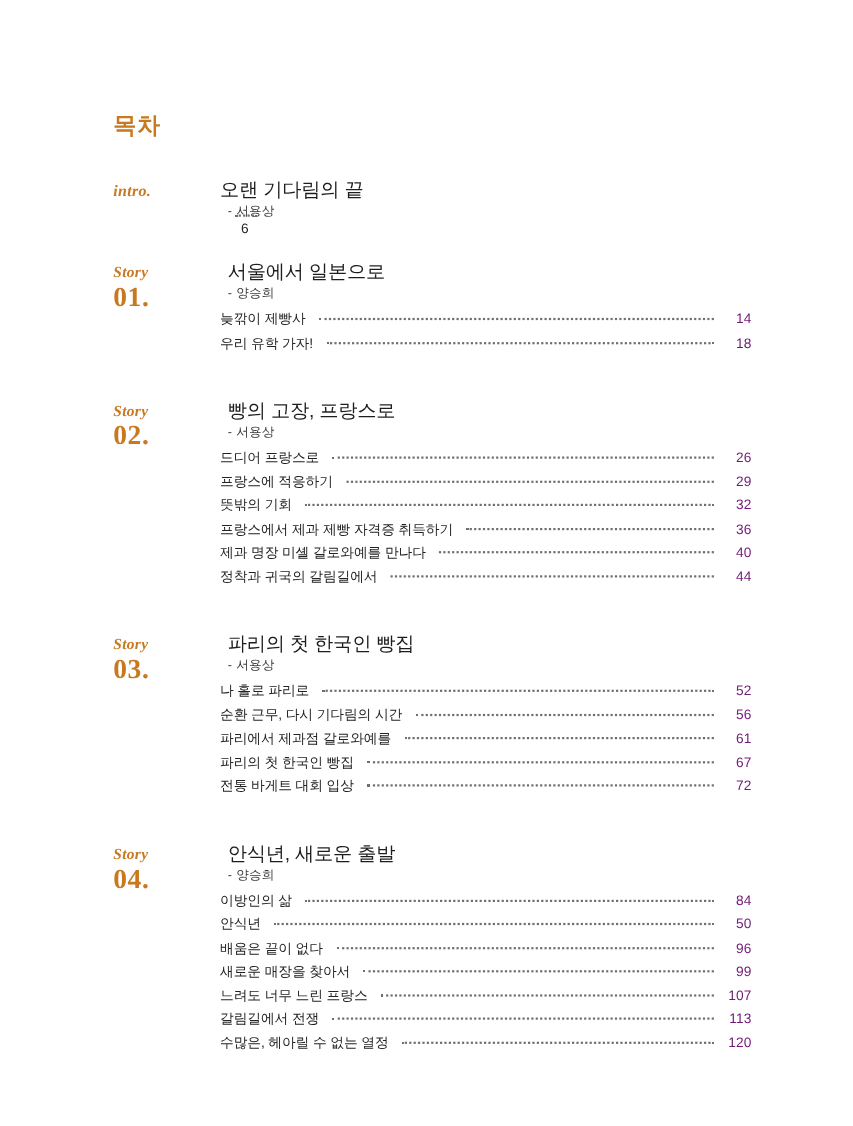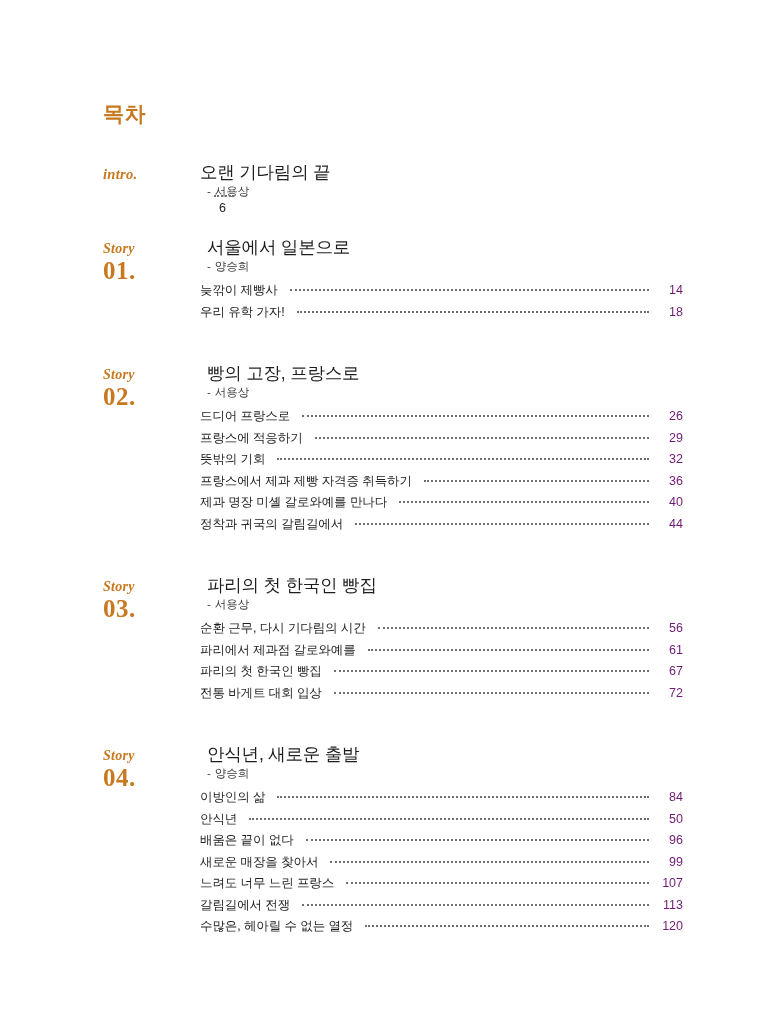--- a/index.html
+++ b/index.html
@@ -243,20 +243,25 @@
           <div class="story-word">Story</div>
           <div class="story-num">03.</div>
         </div>
         <div class="body-col">
           <div class="chapter-head">
             <span class="chapter-title">파리의 첫 한국인 빵집</span>
             <span class="chapter-author"><span class="dash">-</span><span>서용상</span></span>
           </div>
           <div class="entries">
             <div class="entry">
+              <span class="entry-title">나 홀로 파리로</span>
+              <span class="entry-dots"></span>
+              <span class="entry-page">52</span>
+            </div>
+            <div class="entry">
               <span class="entry-title">순환 근무, 다시 기다림의 시간</span>
               <span class="entry-dots"></span>
               <span class="entry-page">56</span>
             </div>
             <div class="entry">
               <span class="entry-title">파리에서 제과점 갈로와예를</span>
               <span class="entry-dots"></span>
               <span class="entry-page">61</span>
             </div>
             <div class="entry">

